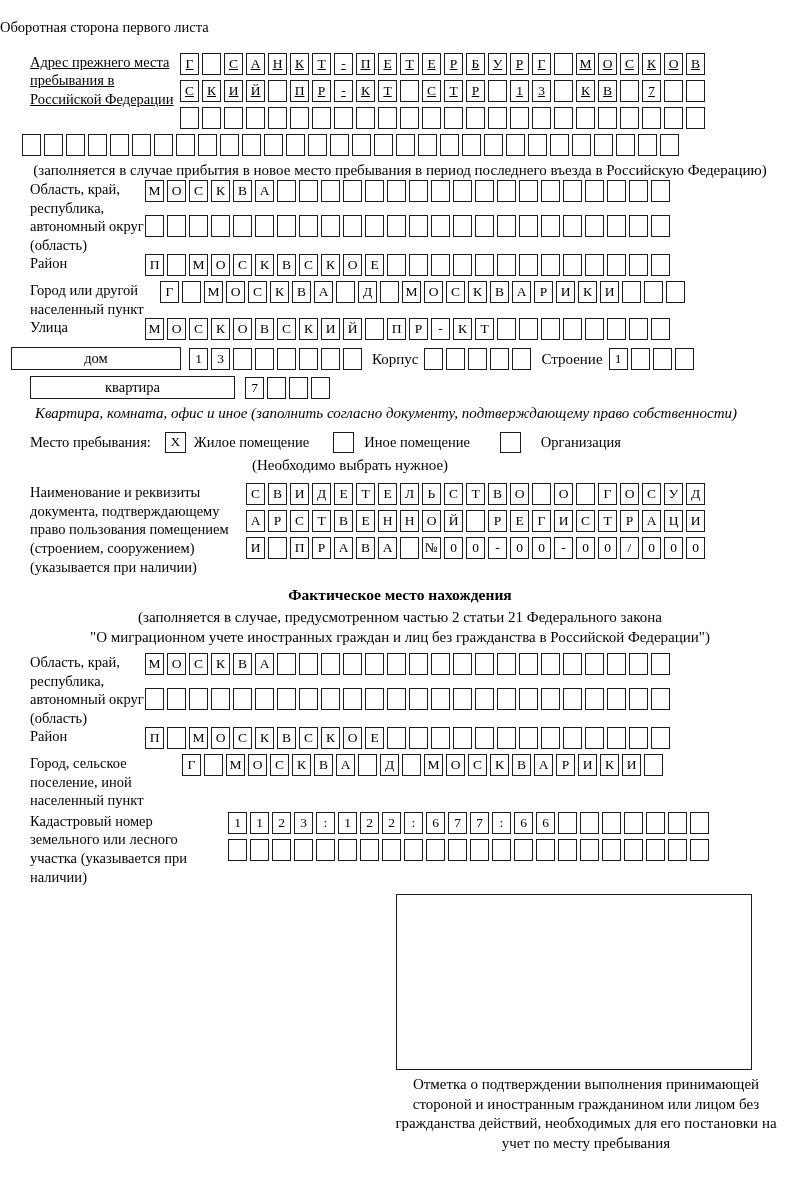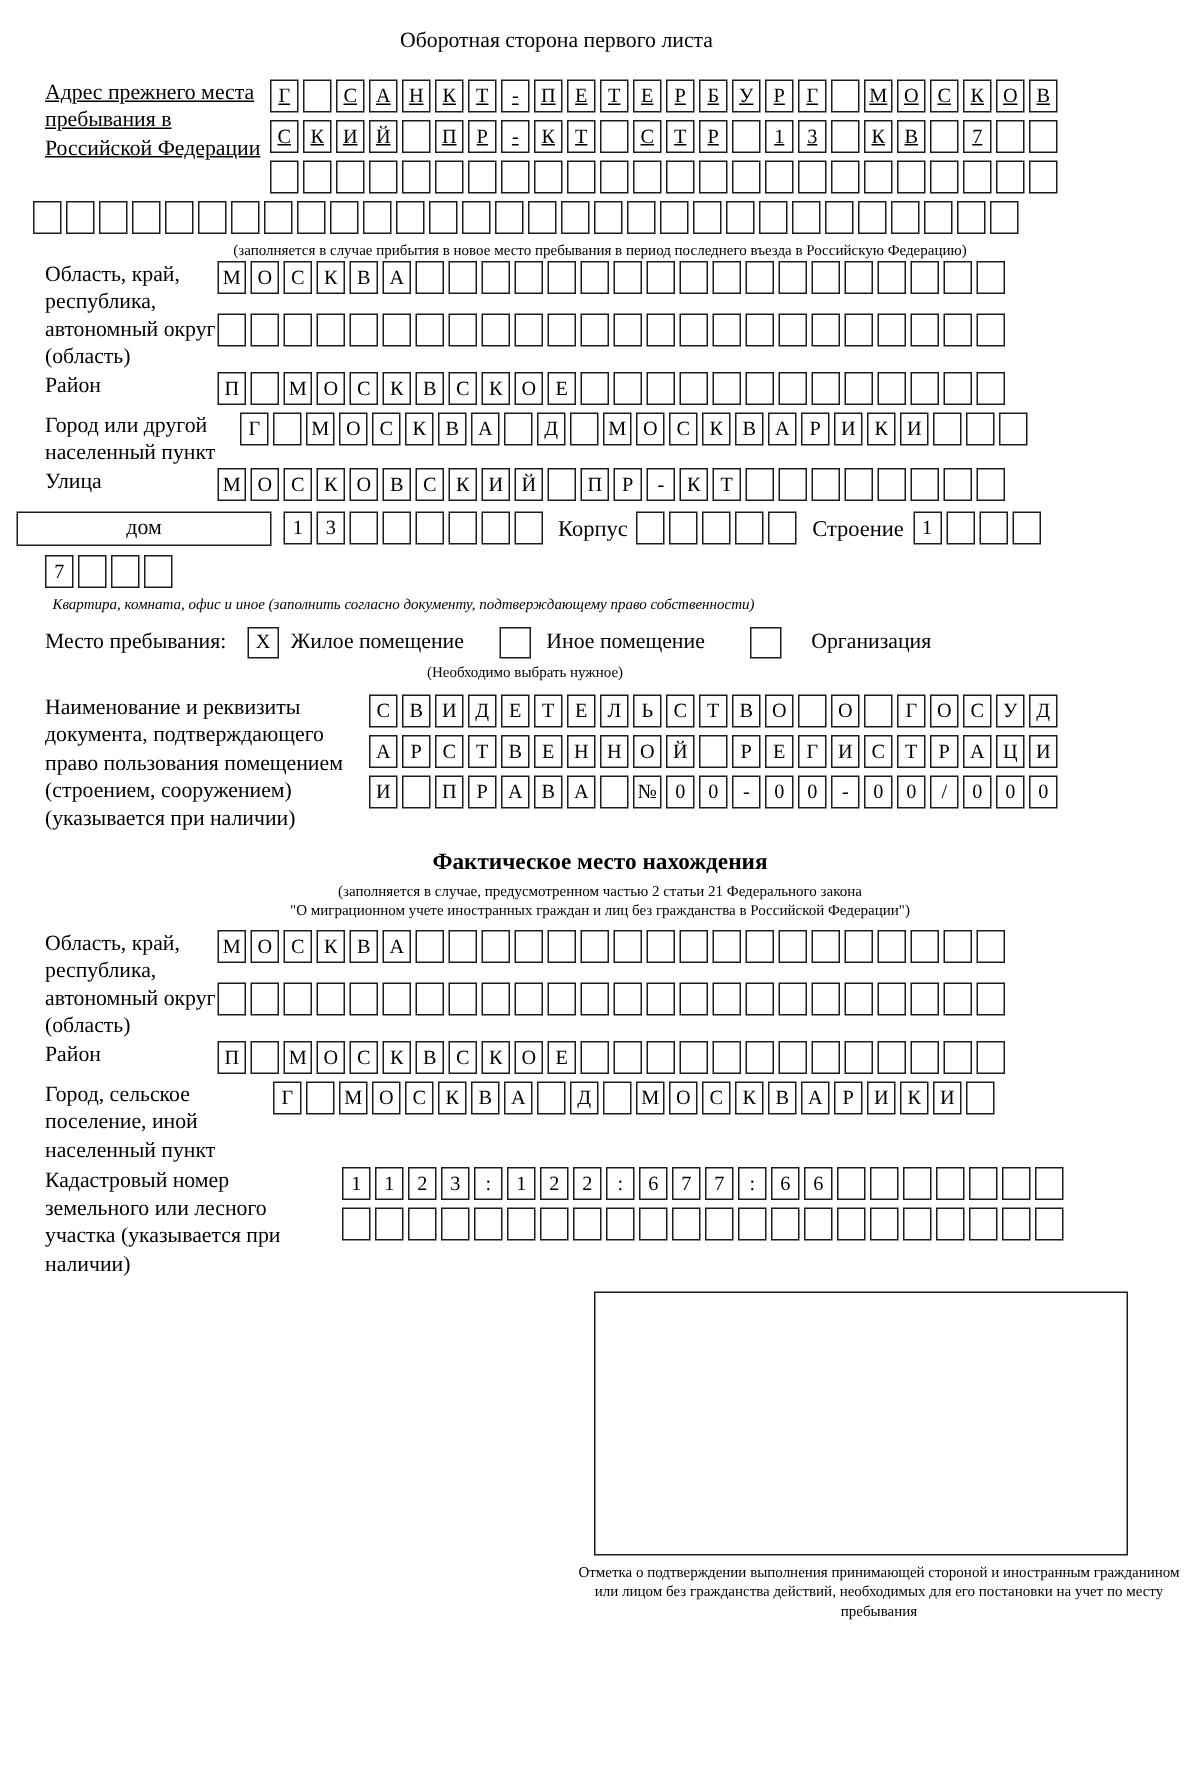--- a/index.html
+++ b/index.html
@@ -2,23 +2,23 @@
 <html><head>
 <meta charset="utf-8">
 <style>
   html,body{margin:0;padding:0;background:#fff;}
   .page{
     width:800px;height:1180px;box-sizing:border-box;position:relative;
     background:#fff;color:#000;
     font-family:"Liberation Serif","DejaVu Serif",serif;
     padding-top:18px;overflow:hidden;
   }
-  .hdr-note{text-align:center;padding-right:58px;font-size:15px;}
+  .hdr-note{text-align:left;padding-right:58px;font-size:15px;}
   .lbl{font-size:14.5px;line-height:1.28;}
-  .cap{font-size:10px;line-height:1.3;}
+  .cap{font-size:15px;line-height:1.3;}
   .center{text-align:center;}
   .bold{font-weight:bold;}
   .sec-title{font-size:15.5px;margin:6px 0 4px 0;}
   .cellrow{display:flex;gap:3px;margin-bottom:5px;}
   .cell{
     flex:0 0 auto;width:17px;height:20px;border:1.5px solid #1c1c1c;
     display:inline-flex;align-items:center;justify-content:center;
     font-size:13.5px;background:#fff;
   }
   .flexblock{display:flex;align-items:flex-start;}
@@ -338,20 +338,21 @@
     <div class="inline-txt lbl">Строение</div>
     <div class="cellrow" style="margin-bottom:0;">
         <span class="cell">1</span>
         <span class="cell"></span>
         <span class="cell"></span>
         <span class="cell"></span>
       </div>
   </div>
 
   <div class="flexblock ml30" style="align-items:center;margin-top:6px;">
+    <div class="named-box" style="width:205px;margin-right:10px;">квартира</div>
     <div class="cellrow" style="margin-bottom:0;">
         <span class="cell">7</span>
         <span class="cell"></span>
         <span class="cell"></span>
         <span class="cell"></span>
       </div>
   </div>
   <div class="cap" style="margin-left:35px;margin-top:5px;font-style:italic;">Квартира, комната, офис и иное (заполнить согласно документу, подтверждающему право собственности)</div>
 
   <div class="mesto-row">
@@ -362,21 +363,21 @@
     <span class="mesto-gap" style="width:24px;"></span>
     <span class="chk"></span>
     <span class="lbl" style="margin-left:10px;">Иное помещение</span>
     <span class="mesto-gap" style="width:30px;"></span>
     <span class="chk"></span>
     <span class="lbl" style="margin-left:20px;">Организация</span>
   </div>
   <div class="cap" style="margin-left:150px;width:400px;text-align:center;margin-top:3px;">(Необходимо выбрать нужное)</div>
 
   <div class="flexblock ml30" style="margin-top:8px;">
-    <div class="lbl" style="width:212px;">Наименование и реквизиты документа, подтверждающего право пользования помещением (строением, сооружением) (указывается при наличии)</div>
+    <div class="lbl" style="width:212px;">Наименование и реквизиты документа, подтверждающему право пользования помещением (строением, сооружением) (указывается при наличии)</div>
     <div class="rows-col" style="margin-left:4px;">
       <div class="cellrow">
           <span class="cell">С</span>
           <span class="cell">В</span>
           <span class="cell">И</span>
           <span class="cell">Д</span>
           <span class="cell">Е</span>
           <span class="cell">Т</span>
           <span class="cell">Е</span>
           <span class="cell">Л</span>

